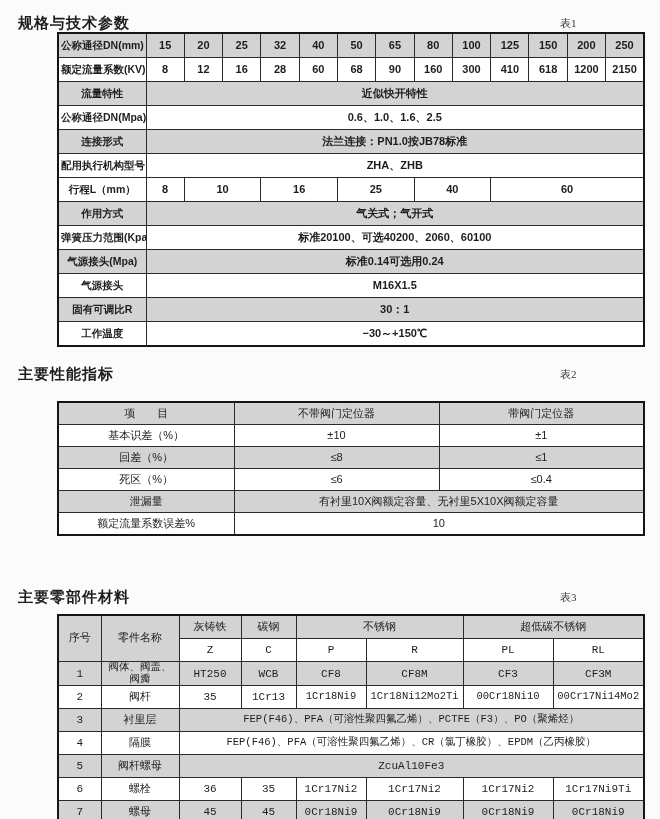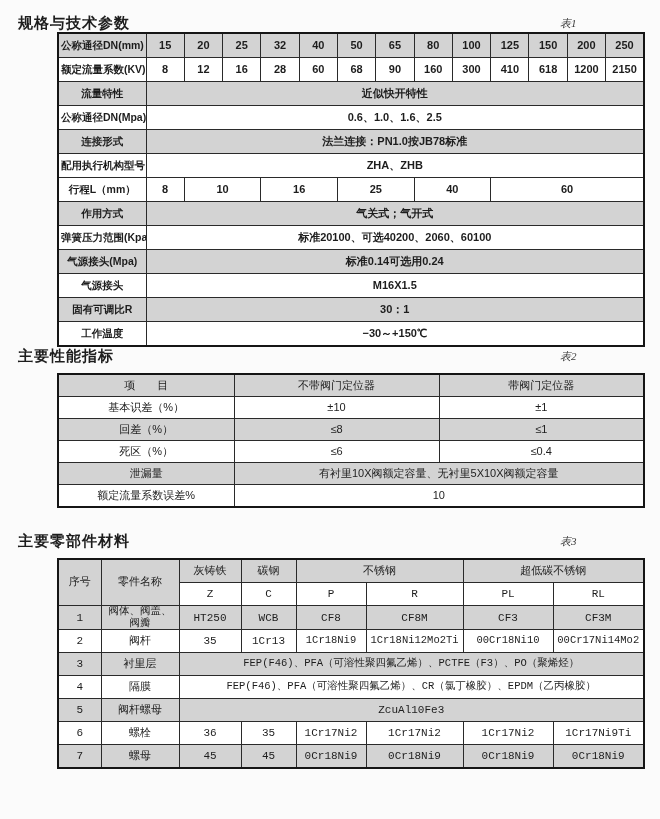--- a/index.html
+++ b/index.html
@@ -7,26 +7,26 @@
     width:660px; height:819px;
     background:#fbfbfb;
     font-family:"Liberation Sans", sans-serif;
     color:#1d1d1d;
     -webkit-font-smoothing:antialiased;
   }
   .sheet { position:relative; width:660px; height:819px; overflow:hidden; }
 
   .section-head { position:relative; margin-left:18px; height:18px; }
   .sh1 { padding-top:14px; }
-  .sh2 { margin-bottom:8px; }
-  .sh3 { padding-top:24px; margin-bottom:8px; }
+  .sh2 { padding-top:18px; margin-bottom:18px; }
+  .sh3 { padding-top:24px; margin-bottom:8px;margin-top:28px; }
   .section-title { font-size:15px; font-weight:bold; letter-spacing:1px; }
   .table-tag {
     position:absolute; left:542px; top:auto; bottom:1px;
-    font-family:"Liberation Serif", serif; font-style:italic;
+    font-family:"Liberation Serif", serif; 
     font-size:11px; color:#3a3a3a;
   }
 
   table.tbl {
     border-collapse:collapse; table-layout:fixed;
     margin-left:57px; width:588px;
     font-size:11px; background:#ffffff;
     border:2px solid #151515;
   }
   table.tbl td {

